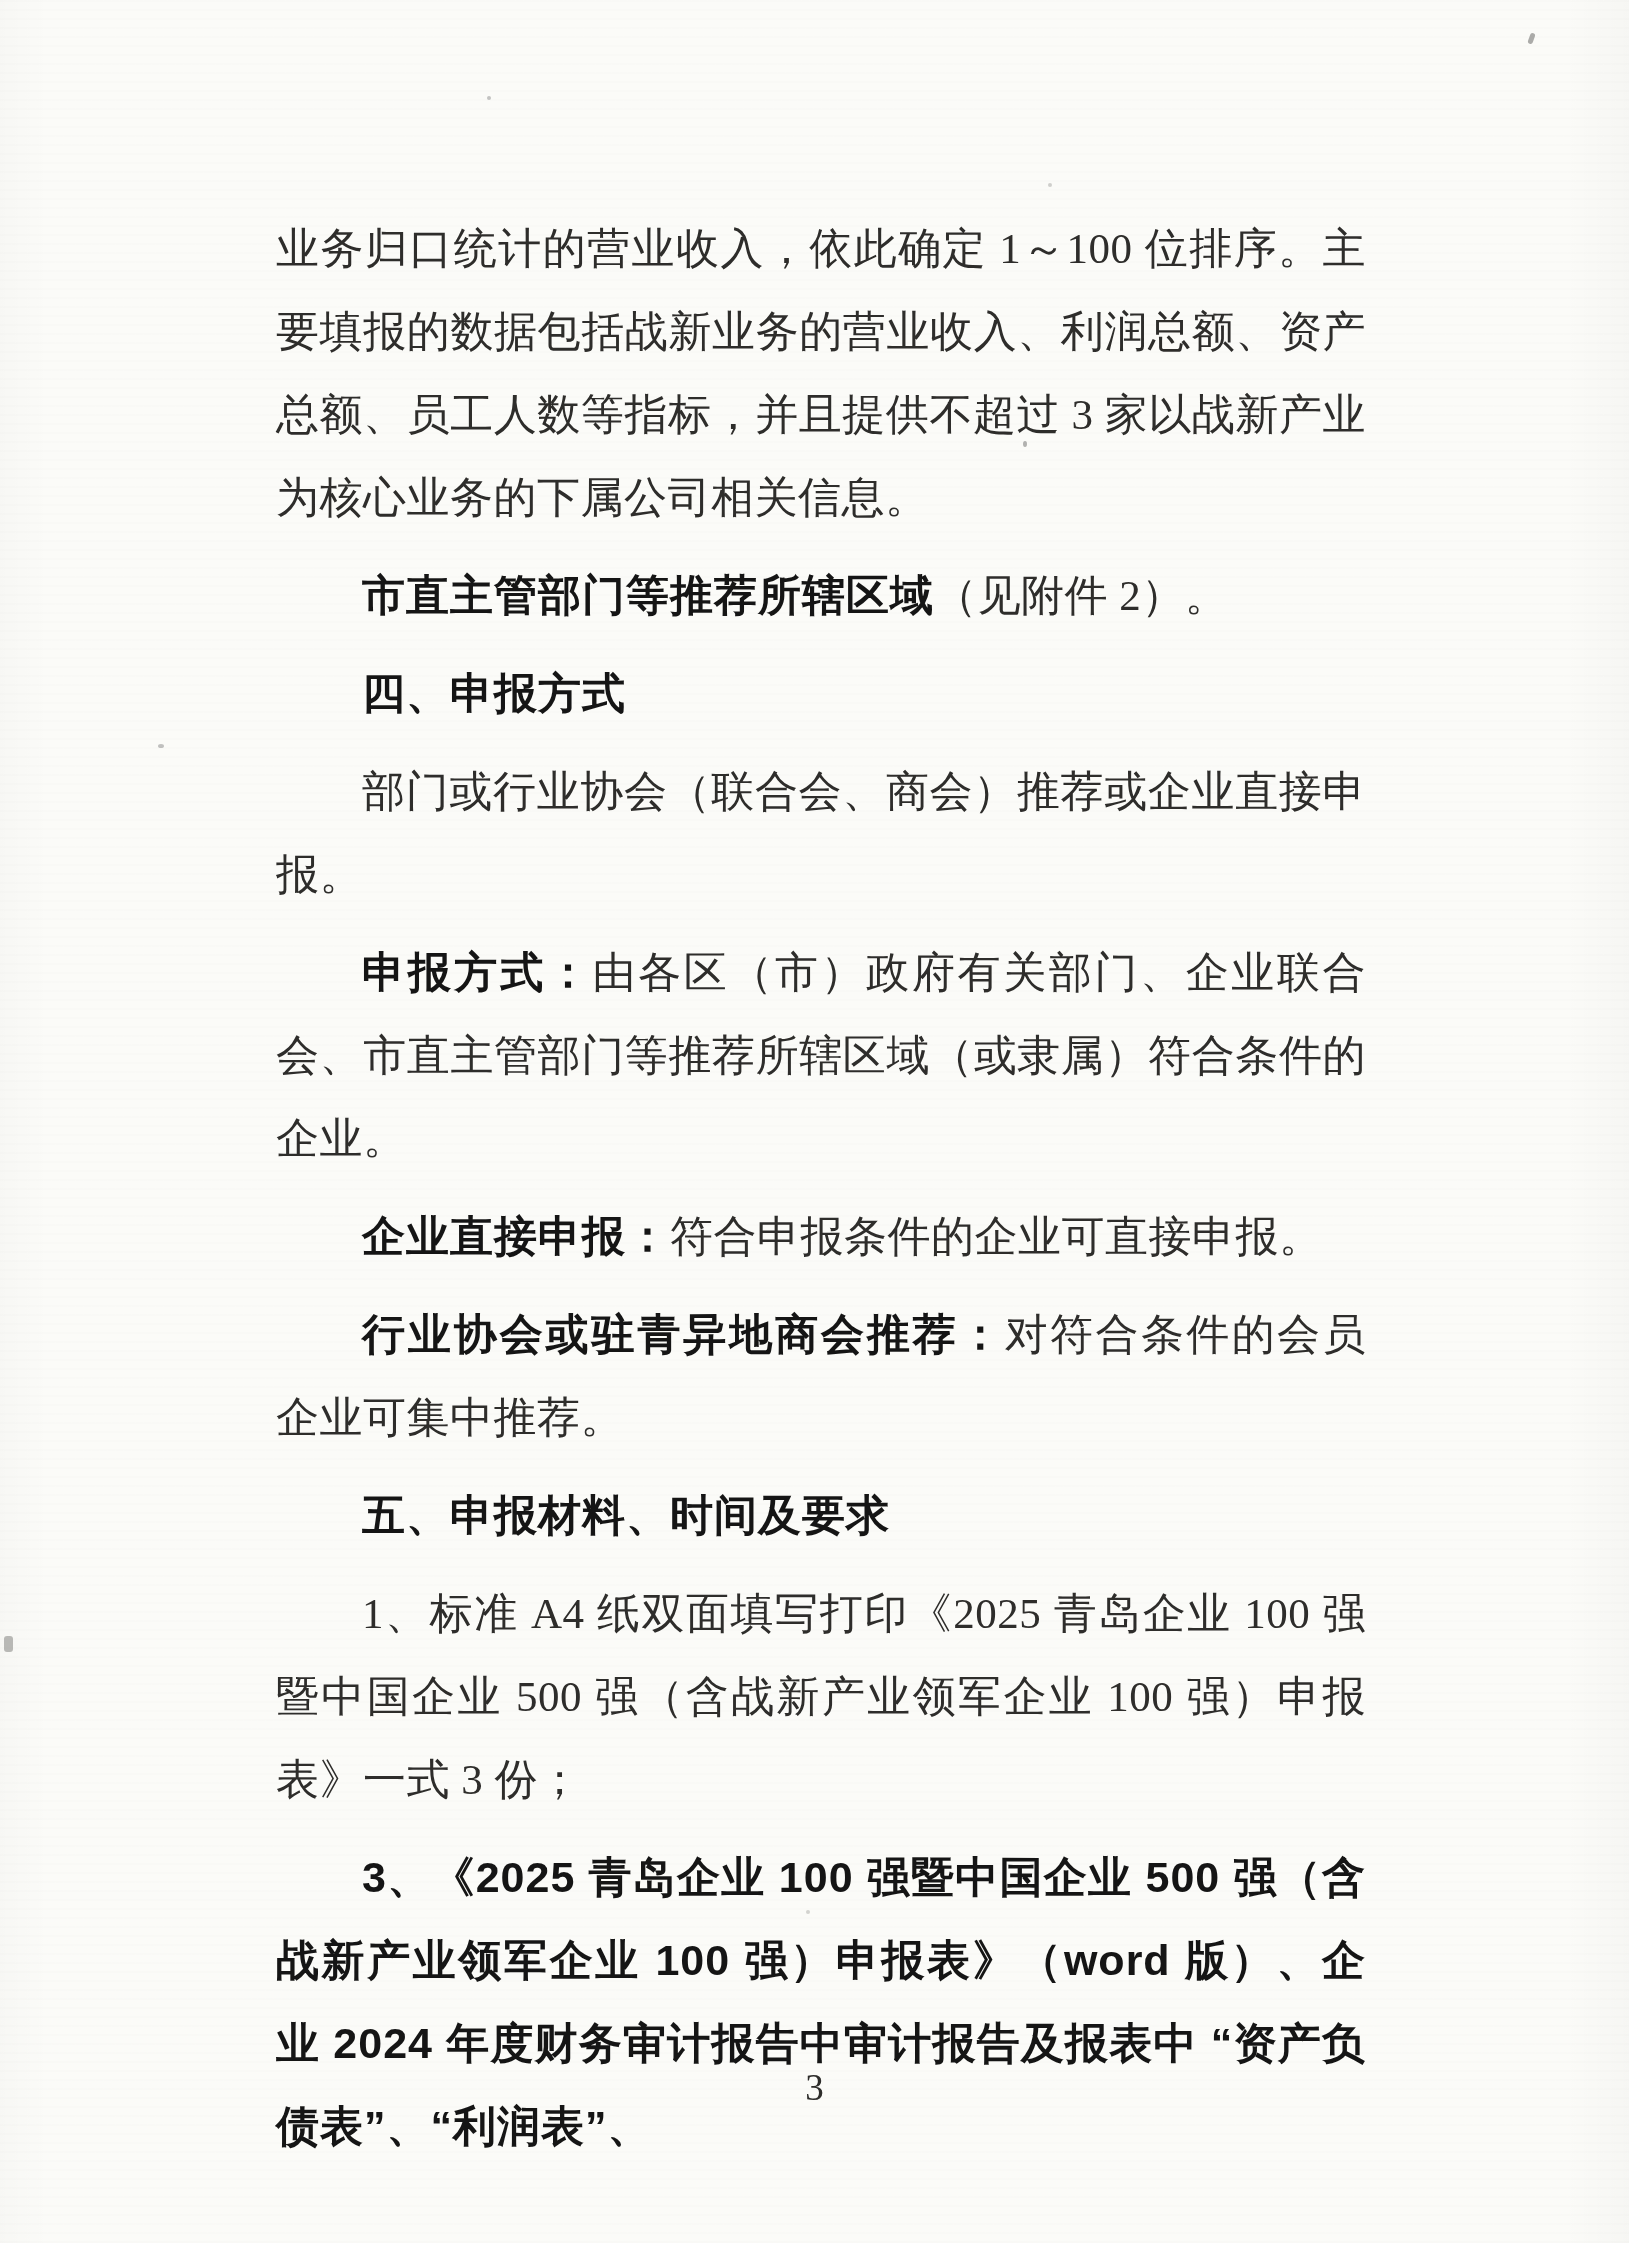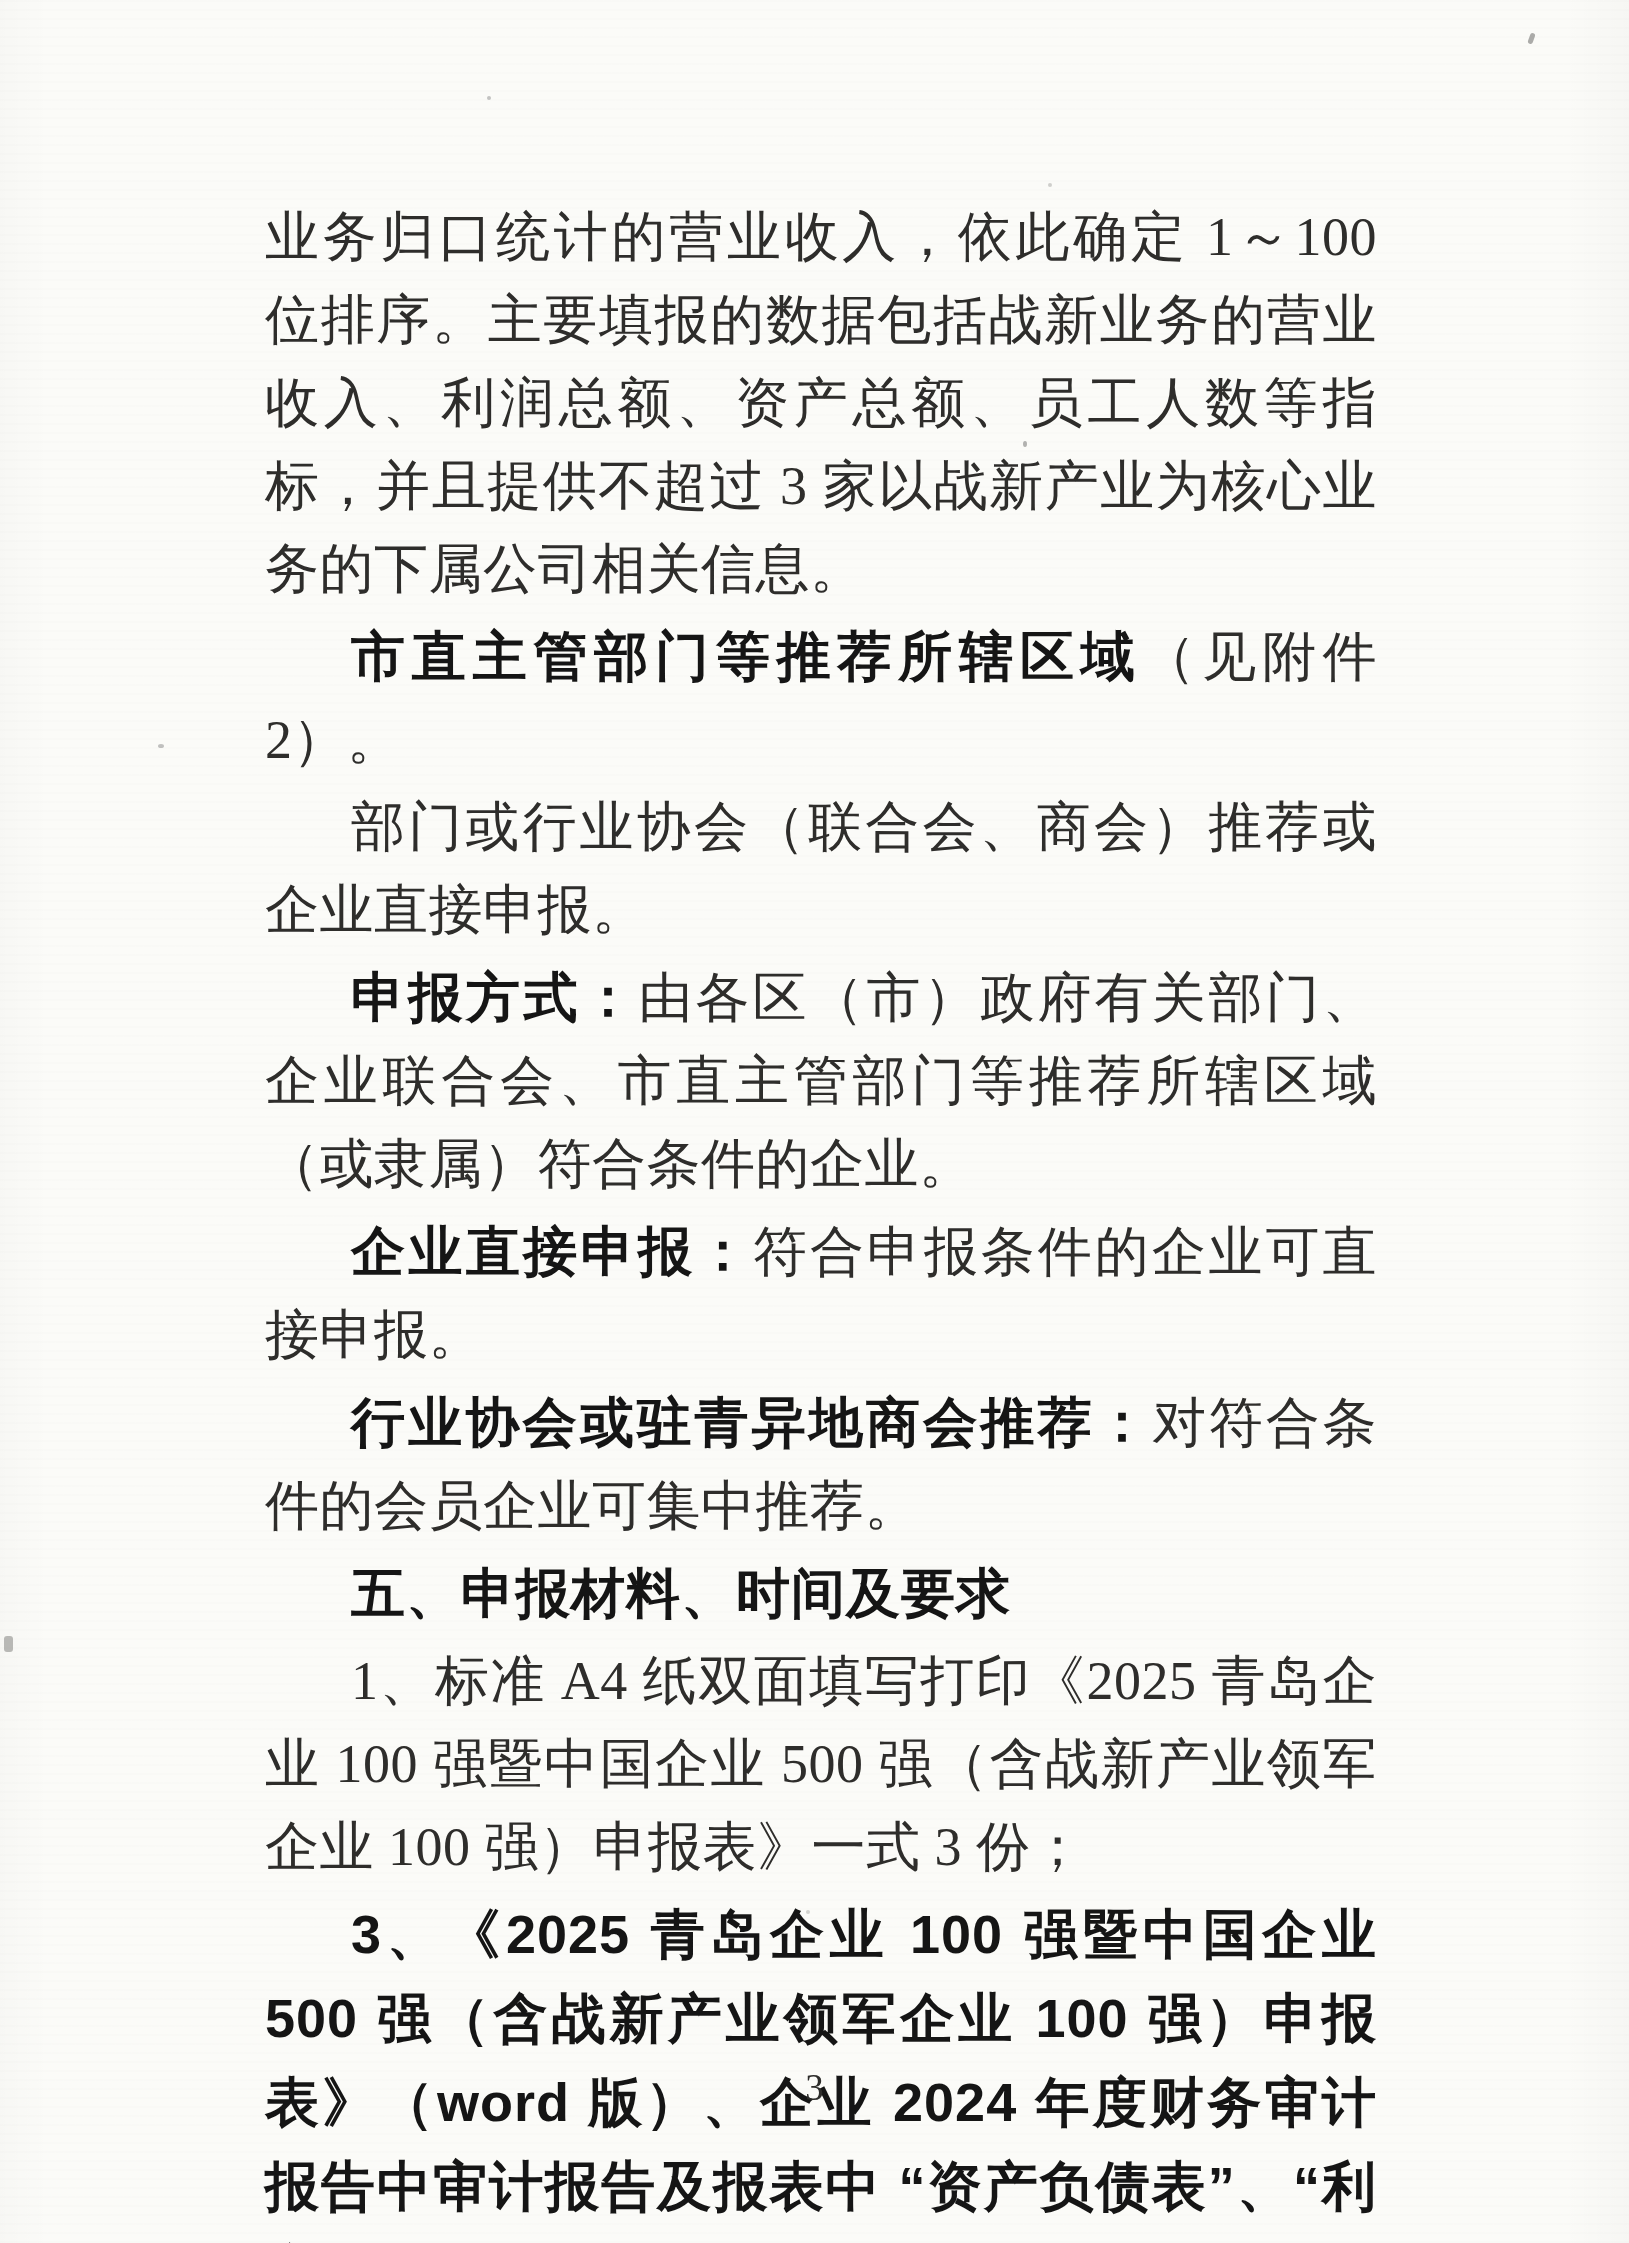--- a/index.html
+++ b/index.html
@@ -14,22 +14,22 @@
       #fbfbf8;
     font-family: "Liberation Serif", "DejaVu Serif", serif;
   }
   .text-block {
     position: absolute;
     left: 261px;
     top: 192px;
     width: 1120px;
   }
   .para {
-    margin: 4px;
-    font-size: 54px;
+    margin: 15px;
+    font-size: 43px;
     line-height: 83px;
     color: #2e2d2b;
     text-align: justify;
     letter-spacing: 0.5px;
   }
   .para.indent { text-indent: 86px; }
   .b {
     font-weight: 700;
     color: #151515;
     font-family: "Liberation Sans", "DejaVu Sans", sans-serif;
@@ -52,20 +52,21 @@
 </style>
 </head>
 <body>
 
 <div class="text-block">
 
   <p class="para"><span>业务归口统计的营业收入，依此确定 1～100 位排序。主要填报的数据包括战新业务的营业收入、利润总额、资产总额、员工人数等指标，并且提供不超过 3 家以战新产业为核心业务的下属公司相关信息。</span></p>
 
   <p class="para indent"><span class="b">市直主管部门等推荐所辖区域</span><span>（见附件 2）。</span></p>
 
+  <p class="para indent"><span class="b">四、申报方式</span></p>
 
   <p class="para indent"><span>部门或行业协会（联合会、商会）推荐或企业直接申报。</span></p>
 
   <p class="para indent"><span class="b">申报方式：</span><span>由各区（市）政府有关部门、企业联合会、市直主管部门等推荐所辖区域（或隶属）符合条件的企业。</span></p>
 
   <p class="para indent"><span class="b">企业直接申报：</span><span>符合申报条件的企业可直接申报。</span></p>
 
   <p class="para indent"><span class="b">行业协会或驻青异地商会推荐：</span><span>对符合条件的会员企业可集中推荐。</span></p>
 
   <p class="para indent"><span class="b">五、申报材料、时间及要求</span></p>

